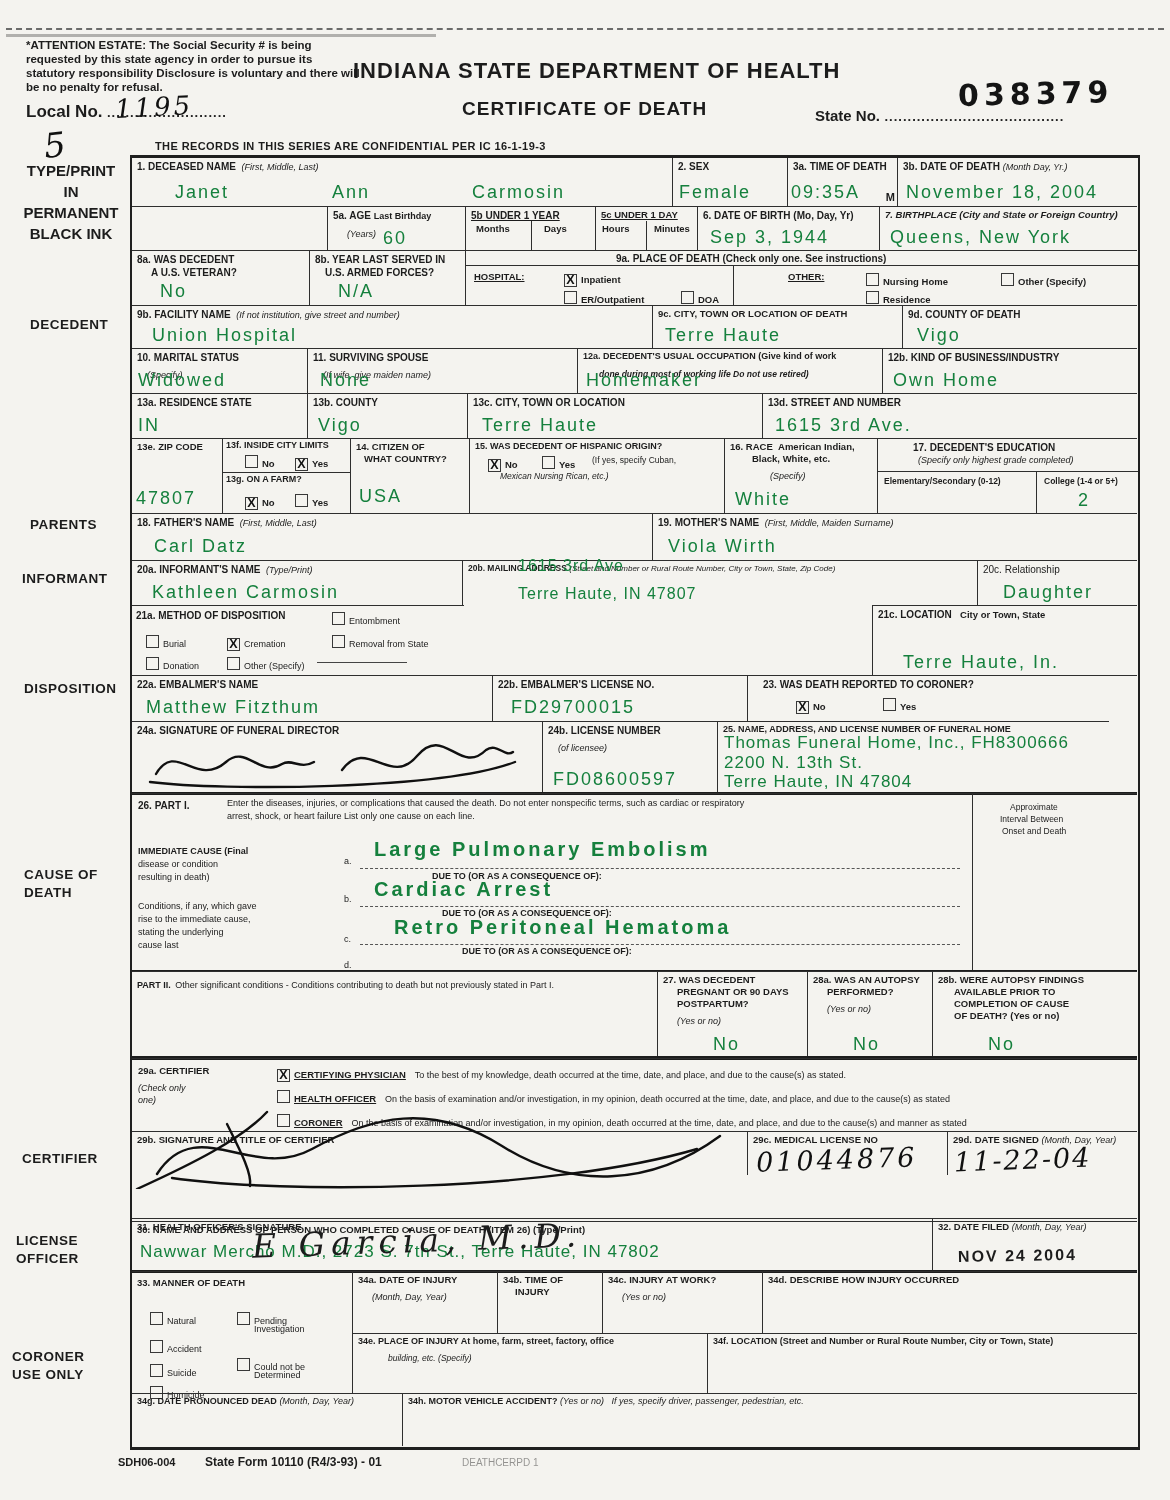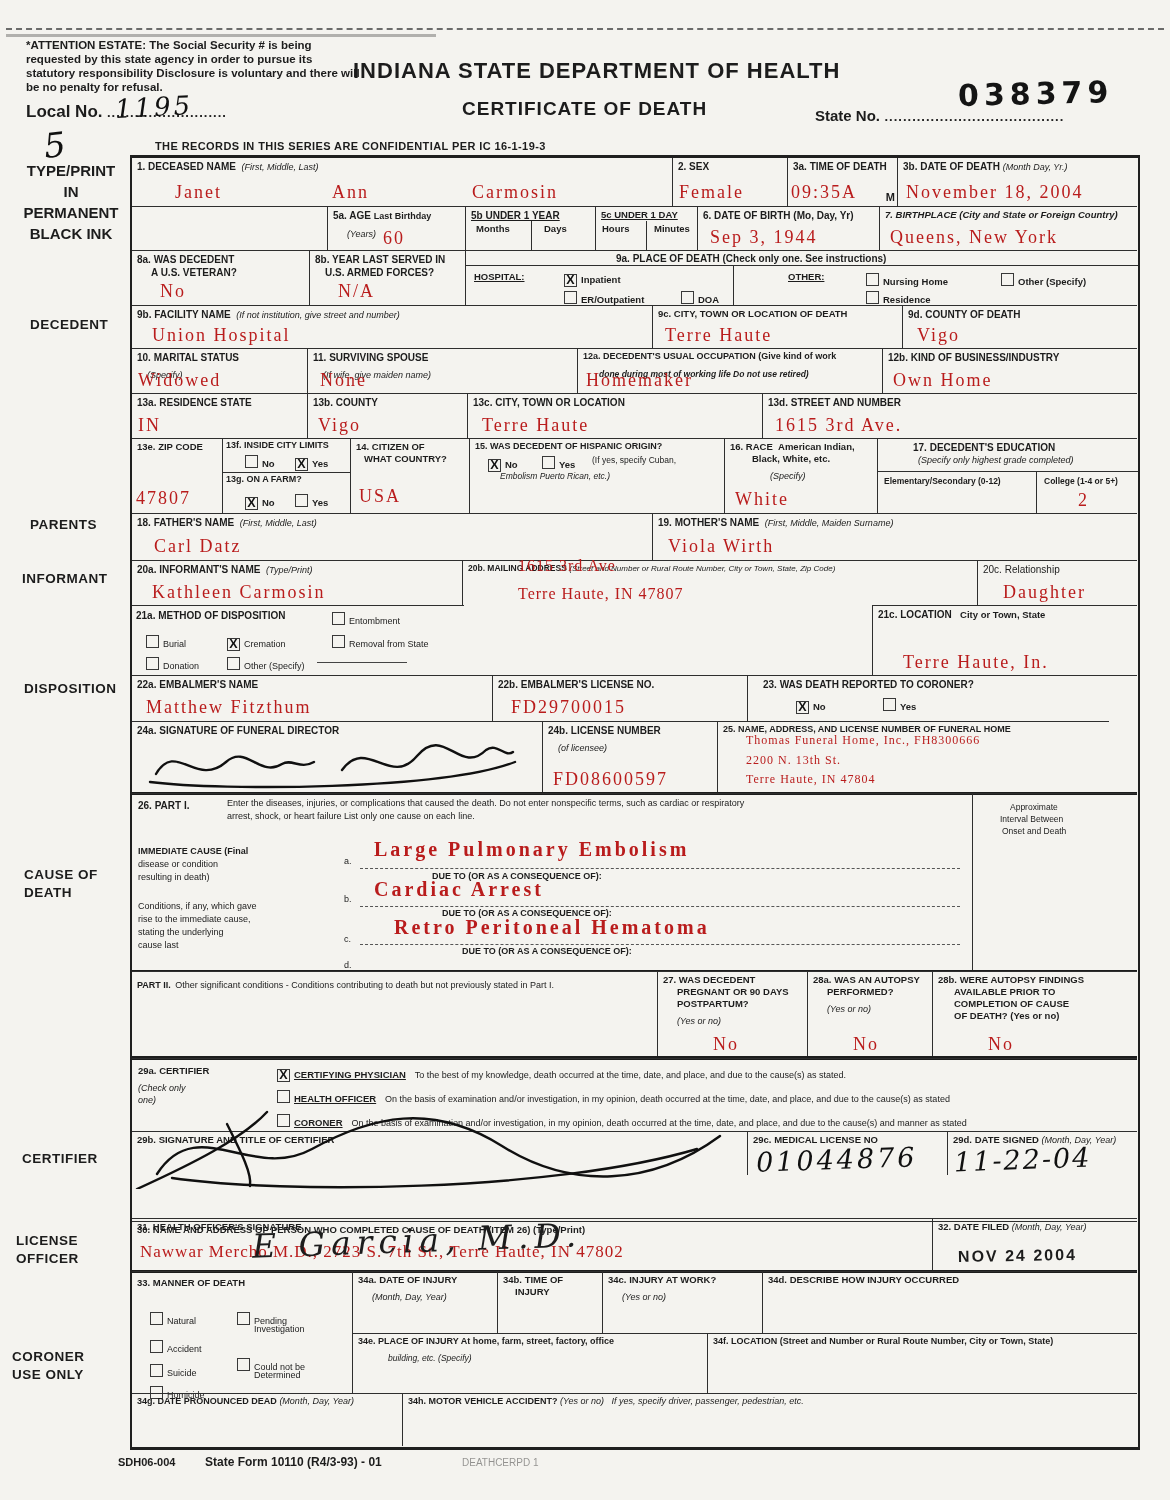--- a/index.html
+++ b/index.html
@@ -24,22 +24,22 @@
 
   
   .form{position:absolute;left:130px;top:155px;width:1006px;height:1289px;border:2px solid #1f1f1f;border-top-width:3px;border-bottom-width:3px;box-sizing:content-box;background:transparent;}
   .c{position:absolute;box-sizing:border-box;border-left:1px solid #2e2e2e;border-top:1px solid #2e2e2e;padding:2px 5px;overflow:visible;}
   .c.nl{border-left:none;} .c.nt{border-top:none;}
   .lbl{font-size:10px;font-weight:bold;line-height:1.3;display:block;white-space:nowrap;}
   .lw{white-space:normal;}
   .sub{font-style:italic;font-weight:normal;font-size:9px;}
   .sm{font-size:9.5px;font-weight:bold;line-height:1.25;display:block;white-space:nowrap;}
   .xs{font-size:8.5px;font-weight:normal;}
-  .tw{font-family:Liberation Serif, serif;font-size:18px;letter-spacing:2px;white-space:nowrap;color:#b91c1c;}
-  .tw15{font-size:12px;letter-spacing:1px;margin-left:22px;}
+  .tw{font-family:Liberation Sans, sans-serif;font-size:18px;letter-spacing:2px;white-space:nowrap;color:#15803d;}
+  .tw15{font-size:17px;letter-spacing:1px;}
   .tw16{font-size:16px;letter-spacing:1px;}
   .twb{font-size:20px;font-weight:bold;letter-spacing:3px;}
   .v{position:absolute;}
   .cb{display:inline-block;width:11px;height:11px;border:1.4px solid #383838;font-size:12.5px;line-height:10px;text-align:center;font-weight:bold;overflow:visible;vertical-align:-1px;margin-right:4px;color:#111;}
   .opt{font-size:9.5px;font-weight:bold;}
   .optxt{font-size:9px;font-weight:normal;}
   .ul{text-decoration:underline;}
   .hr{position:absolute;border-top:1px solid #2e2e2e;height:0;}
   .vr{position:absolute;border-left:1px solid #2e2e2e;width:0;}
   .thick{position:absolute;background:#1d1d1d;}
@@ -239,21 +239,21 @@
     <div class="c" style="left:218px;top:280px;width:119px;height:75px">
       <span class="lbl" style="font-size:9.5px">14. CITIZEN OF</span>
       <span class="lbl" style="font-size:9.5px;margin-left:8px">WHAT COUNTRY?</span>
       <span class="tw v" style="left:8px;bottom:6px">USA</span>
     </div>
     <div class="c" style="left:337px;top:280px;width:255px;height:75px">
       <span class="lbl" style="font-size:9px">15. WAS DECEDENT OF HISPANIC ORIGIN?</span>
       <span class="v" style="left:18px;top:15px"><span class="cb">X</span><span class="opt">No</span></span>
       <span class="v" style="left:72px;top:15px"><span class="cb"></span><span class="opt">Yes</span></span>
       <span class="v xs" style="left:122px;top:16px">(If yes, specify Cuban,</span>
-      <span class="v xs" style="left:30px;top:32px;font-style:italic">Embolism  Puerto Rican, etc.)</span>
+      <span class="v xs" style="left:30px;top:32px;font-style:italic">Mexican  Nursing Rican, etc.)</span>
     </div>
     <div class="c" style="left:592px;top:280px;width:153px;height:75px">
       <span class="lbl" style="font-size:9.5px"><span>16. RACE</span>&nbsp;&nbsp;<span style="font-weight:bold">American Indian,</span></span>
       <span class="sm" style="margin-left:22px;font-weight:bold">Black, White, etc.</span>
       <span class="sub" style="margin-left:40px">(Specify)</span>
       <span class="tw v" style="left:10px;bottom:3px">White</span>
     </div>
     <div class="c" style="left:745px;top:280px;width:260px;height:75px;padding:0">
       <span class="v lbl" style="left:35px;top:2px">17. DECEDENT'S EDUCATION</span>
       <span class="v sub" style="left:40px;top:16px">(Specify only highest grade completed)</span>

